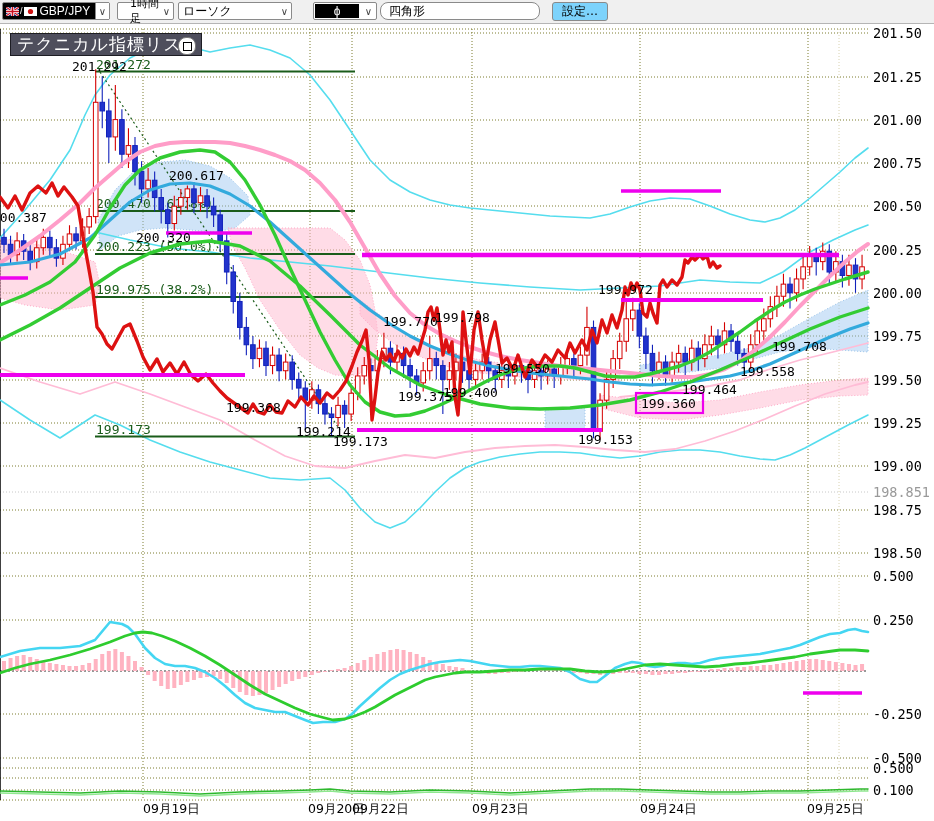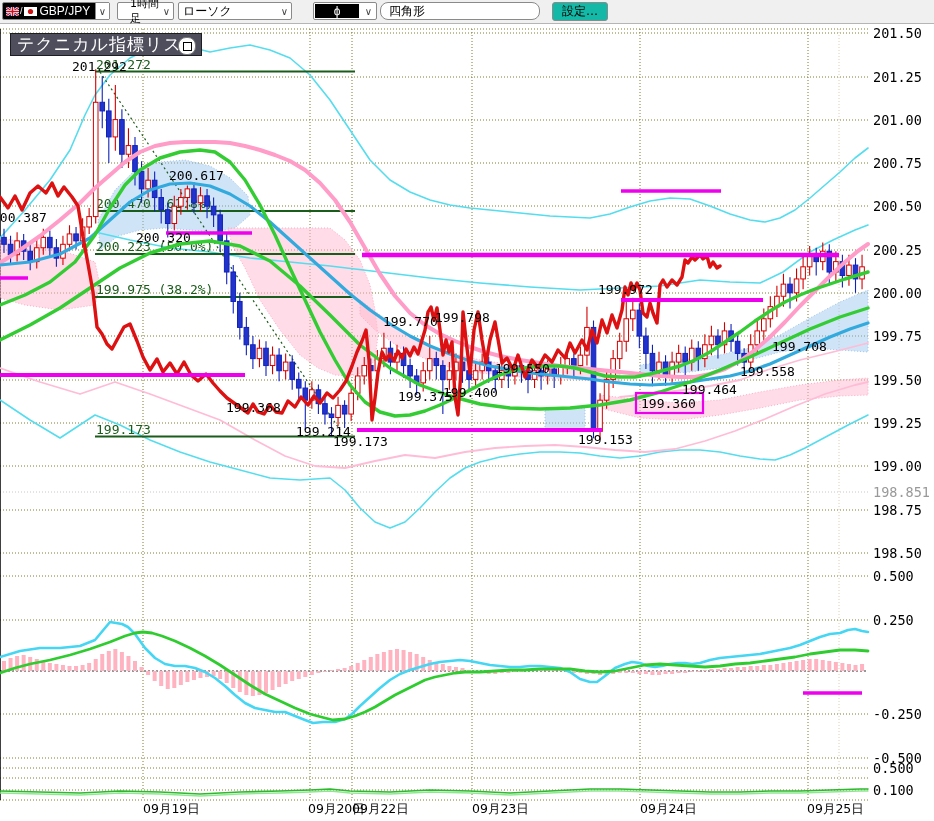--- a/index.html
+++ b/index.html
@@ -15,21 +15,21 @@
   .combo.pair .arrow{background:#fff;color:#444;height:16px;display:flex;align-items:center;border-left:1px solid #8a8a8a;}
   .flagbox{display:flex;align-items:center;margin:0 3px 0 3px;gap:1px;}
   .combo.tf{left:117px;width:57px;padding-left:12px;}
   .combo.ctype{left:178px;width:114px;padding-left:4px;}
   .combo.lstyle{left:313px;width:64px;padding:1px;}
   .swatch{background:#000;color:#fff;width:44px;height:14px;display:flex;align-items:center;
     justify-content:center;font-size:12px;}
   .toolfield{position:absolute;left:380px;top:2px;width:160px;height:18px;border:1px solid #8a8a8a;
     border-radius:8px;background:#fff;font-size:12px;display:flex;align-items:center;
     padding-left:8px;box-sizing:border-box;}
-  .setbtn{position:absolute;left:552px;top:2px;width:56px;height:19px;background:#14b8a6;
+  .setbtn{position:absolute;left:552px;top:2px;width:56px;height:19px;background:#7dd3fc;
     border:1px solid #8a8a8a;border-radius:3px;font-size:12px;display:flex;align-items:center;
     justify-content:center;box-sizing:border-box;}
   
   .titlebar{position:absolute;left:10px;top:33px;width:192px;height:23px;background:#4e4e5c;
     border:1px solid #1d1d24;color:#fff;font-size:17px;display:flex;align-items:center;
     padding-left:6px;box-sizing:border-box;z-index:9;letter-spacing:1px;}
   .restore{position:absolute;right:5px;top:3px;width:16px;height:16px;background:#fff;
     border:1px solid #777;border-radius:8px;display:flex;align-items:center;justify-content:center;}
   .restore .sq{width:7px;height:7px;border:1.5px solid #000;background:#fff;}
   svg text{font-family:"DejaVu Sans Mono","Liberation Mono",monospace;}

